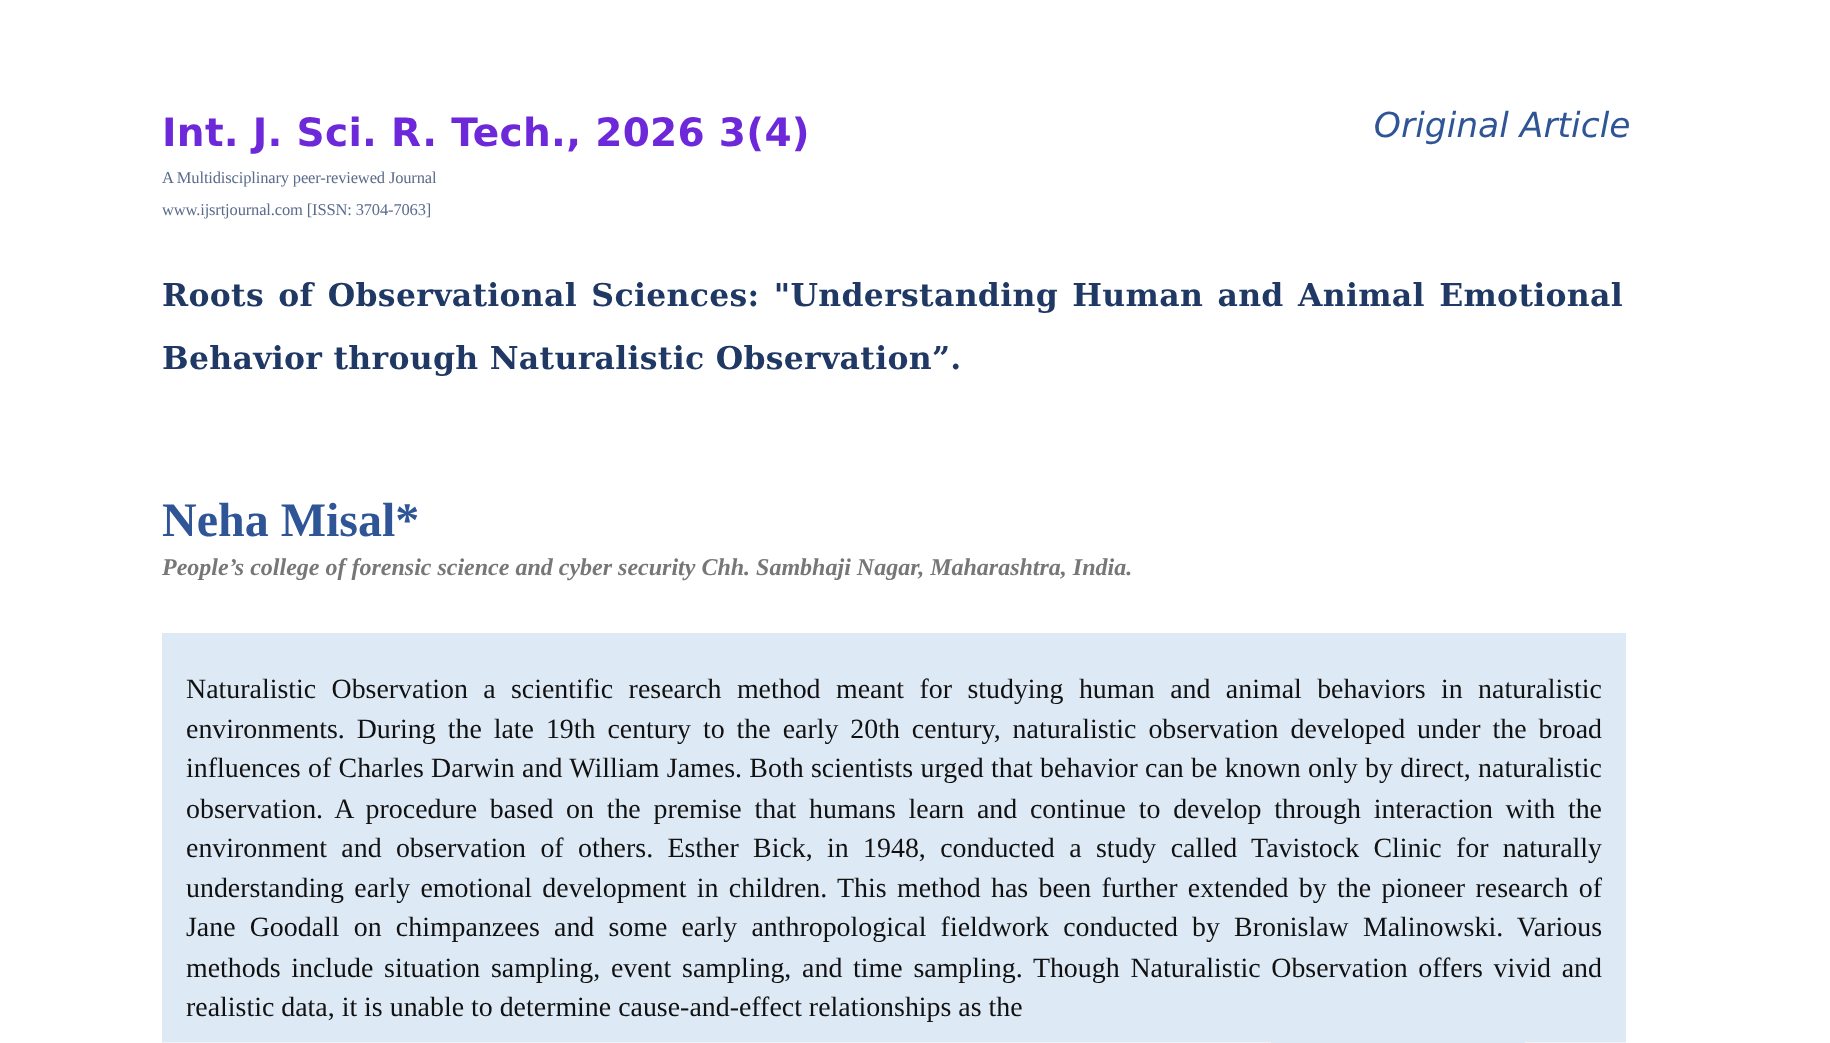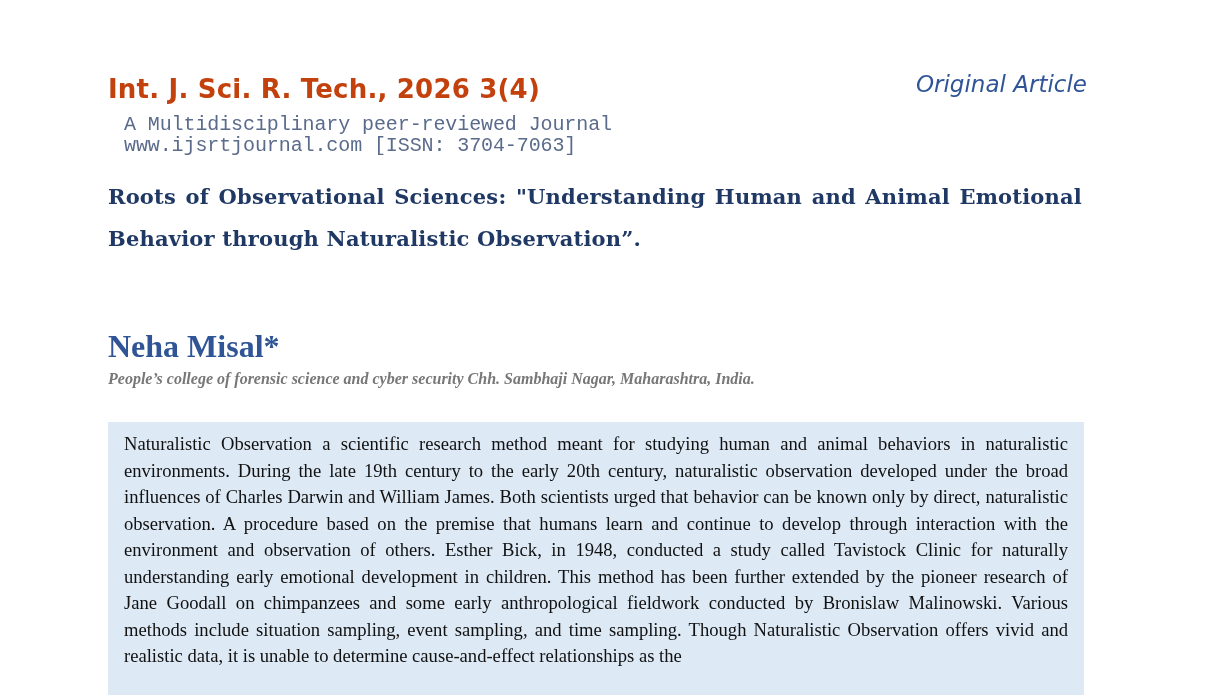--- a/index.html
+++ b/index.html
@@ -1,24 +1,24 @@
 <!DOCTYPE html>
 <html><head>
 <meta charset="utf-8">
 <style>
   html, body { margin:0; padding:0; background:#ffffff; }
   body { width:1220px; height:695px; overflow:hidden; position:relative; }
   .journal-title {
     position:absolute; left:108px; top:74px;
     font-family:"DejaVu Sans", sans-serif; font-weight:bold;
-    font-size:26px; color:#c2410c; letter-spacing:0.2px; white-space:nowrap;
+    font-size:26px; color:#6d28d9; letter-spacing:0.2px; white-space:nowrap;
   }
   .journal-sub {
-    position:absolute; left:124px;
-    font-family:Liberation Mono, monospace; font-size:20px;
+    position:absolute; left:108px;
+    font-family:Liberation Serif, serif; font-size:11px;
     color:#5b6b8c; white-space:nowrap; letter-spacing:-0.1px;
   }
   .sub1 { top:113px; }
   .sub2 { top:134px; }
   .article-type {
     position:absolute; right:133px; top:71px;
     font-family:"DejaVu Sans", sans-serif; font-style:italic;
     font-size:23px; color:#2f5597; white-space:nowrap;
   }
   .paper-title {
@@ -40,21 +40,21 @@
   .abstract-box {
     position:absolute; left:108px; top:422px; width:976px; height:290px;
     background:#dde9f5; box-sizing:border-box; padding:8px 16px 0 16px;
   }
   .abstract-heading {
     font-family:"Liberation Serif", serif; font-weight:bold;
     font-size:21.5px; color:#1f3864; line-height:26px; margin:0;
   }
   .abstract-text {
     font-family:"Liberation Serif", serif; font-size:18.6px;
-    line-height:26.5px; color:#111111; text-align:justify; margin:1px 0 0 0;
+    line-height:26.5px; color:#111111; text-align:justify; margin:17px 0 0 0;
   }
 </style>
 </head>
 <body>
 
 <div class="journal-title">Int. J. Sci. R. Tech., 2026 3(4)</div>
 <div class="journal-sub sub1">A Multidisciplinary peer-reviewed Journal</div>
 <div class="journal-sub sub2">www.ijsrtjournal.com [ISSN: 3704-7063]</div>
 <div class="article-type">Original Article</div>
 

